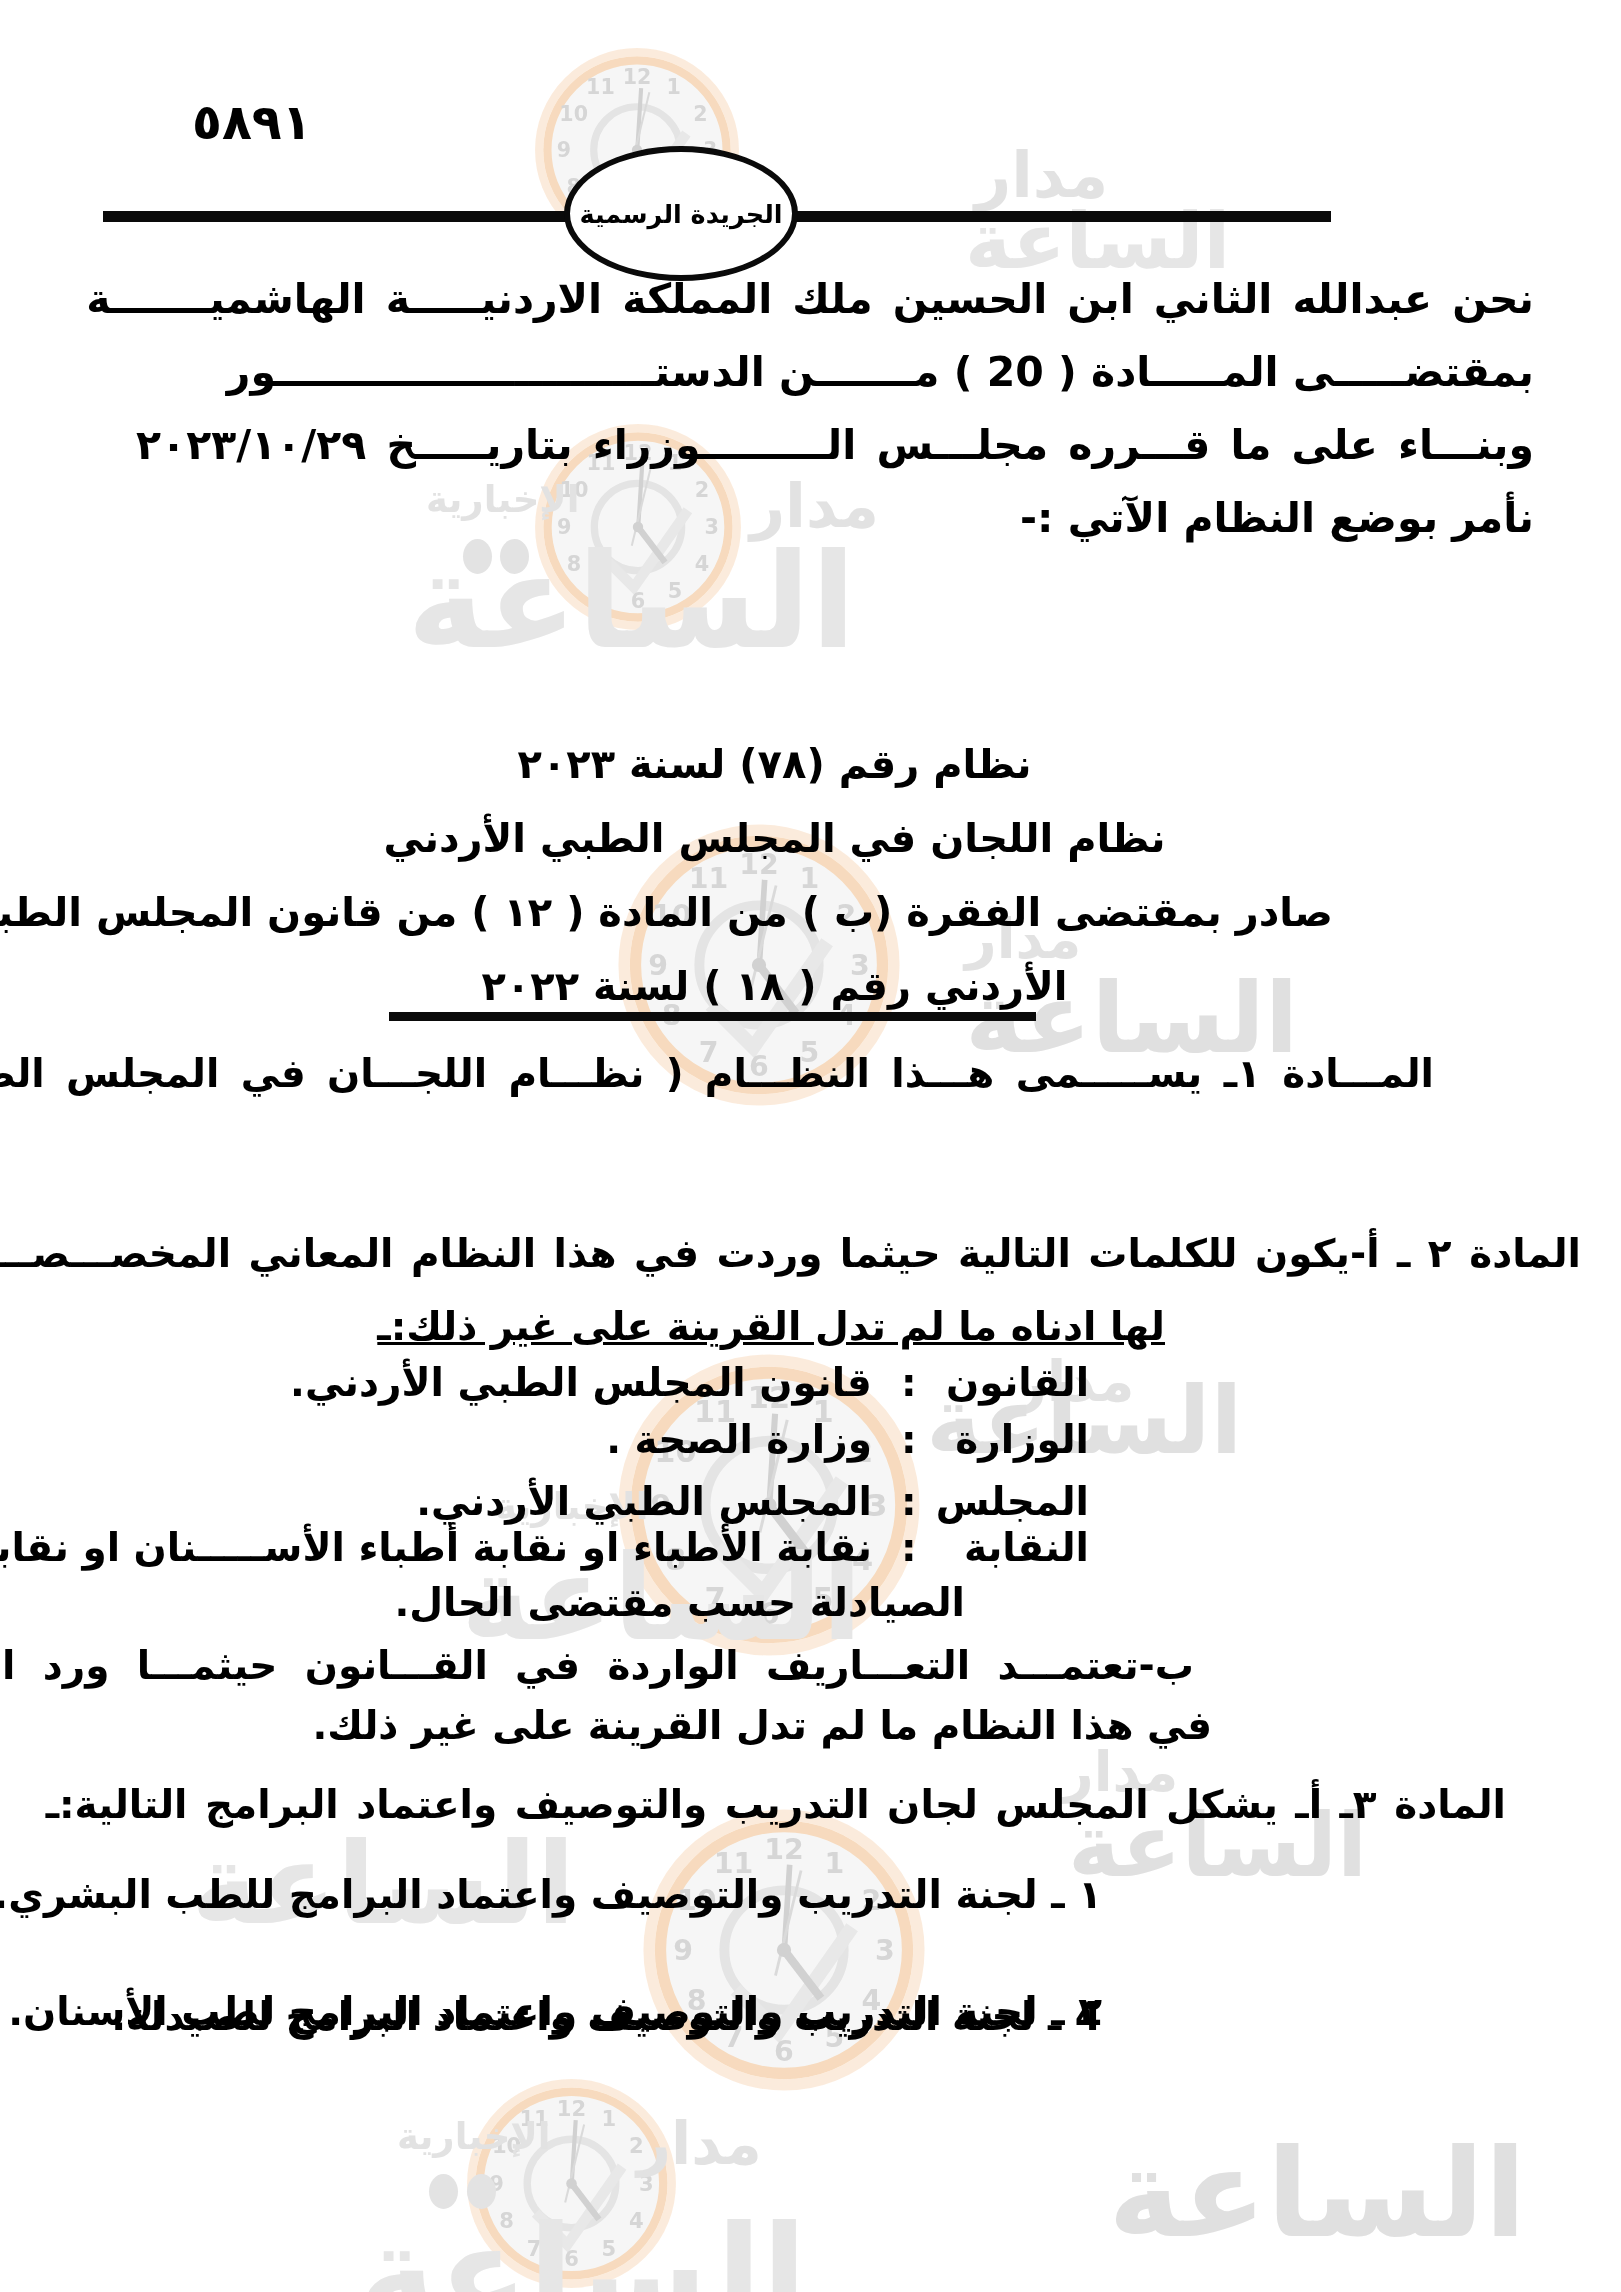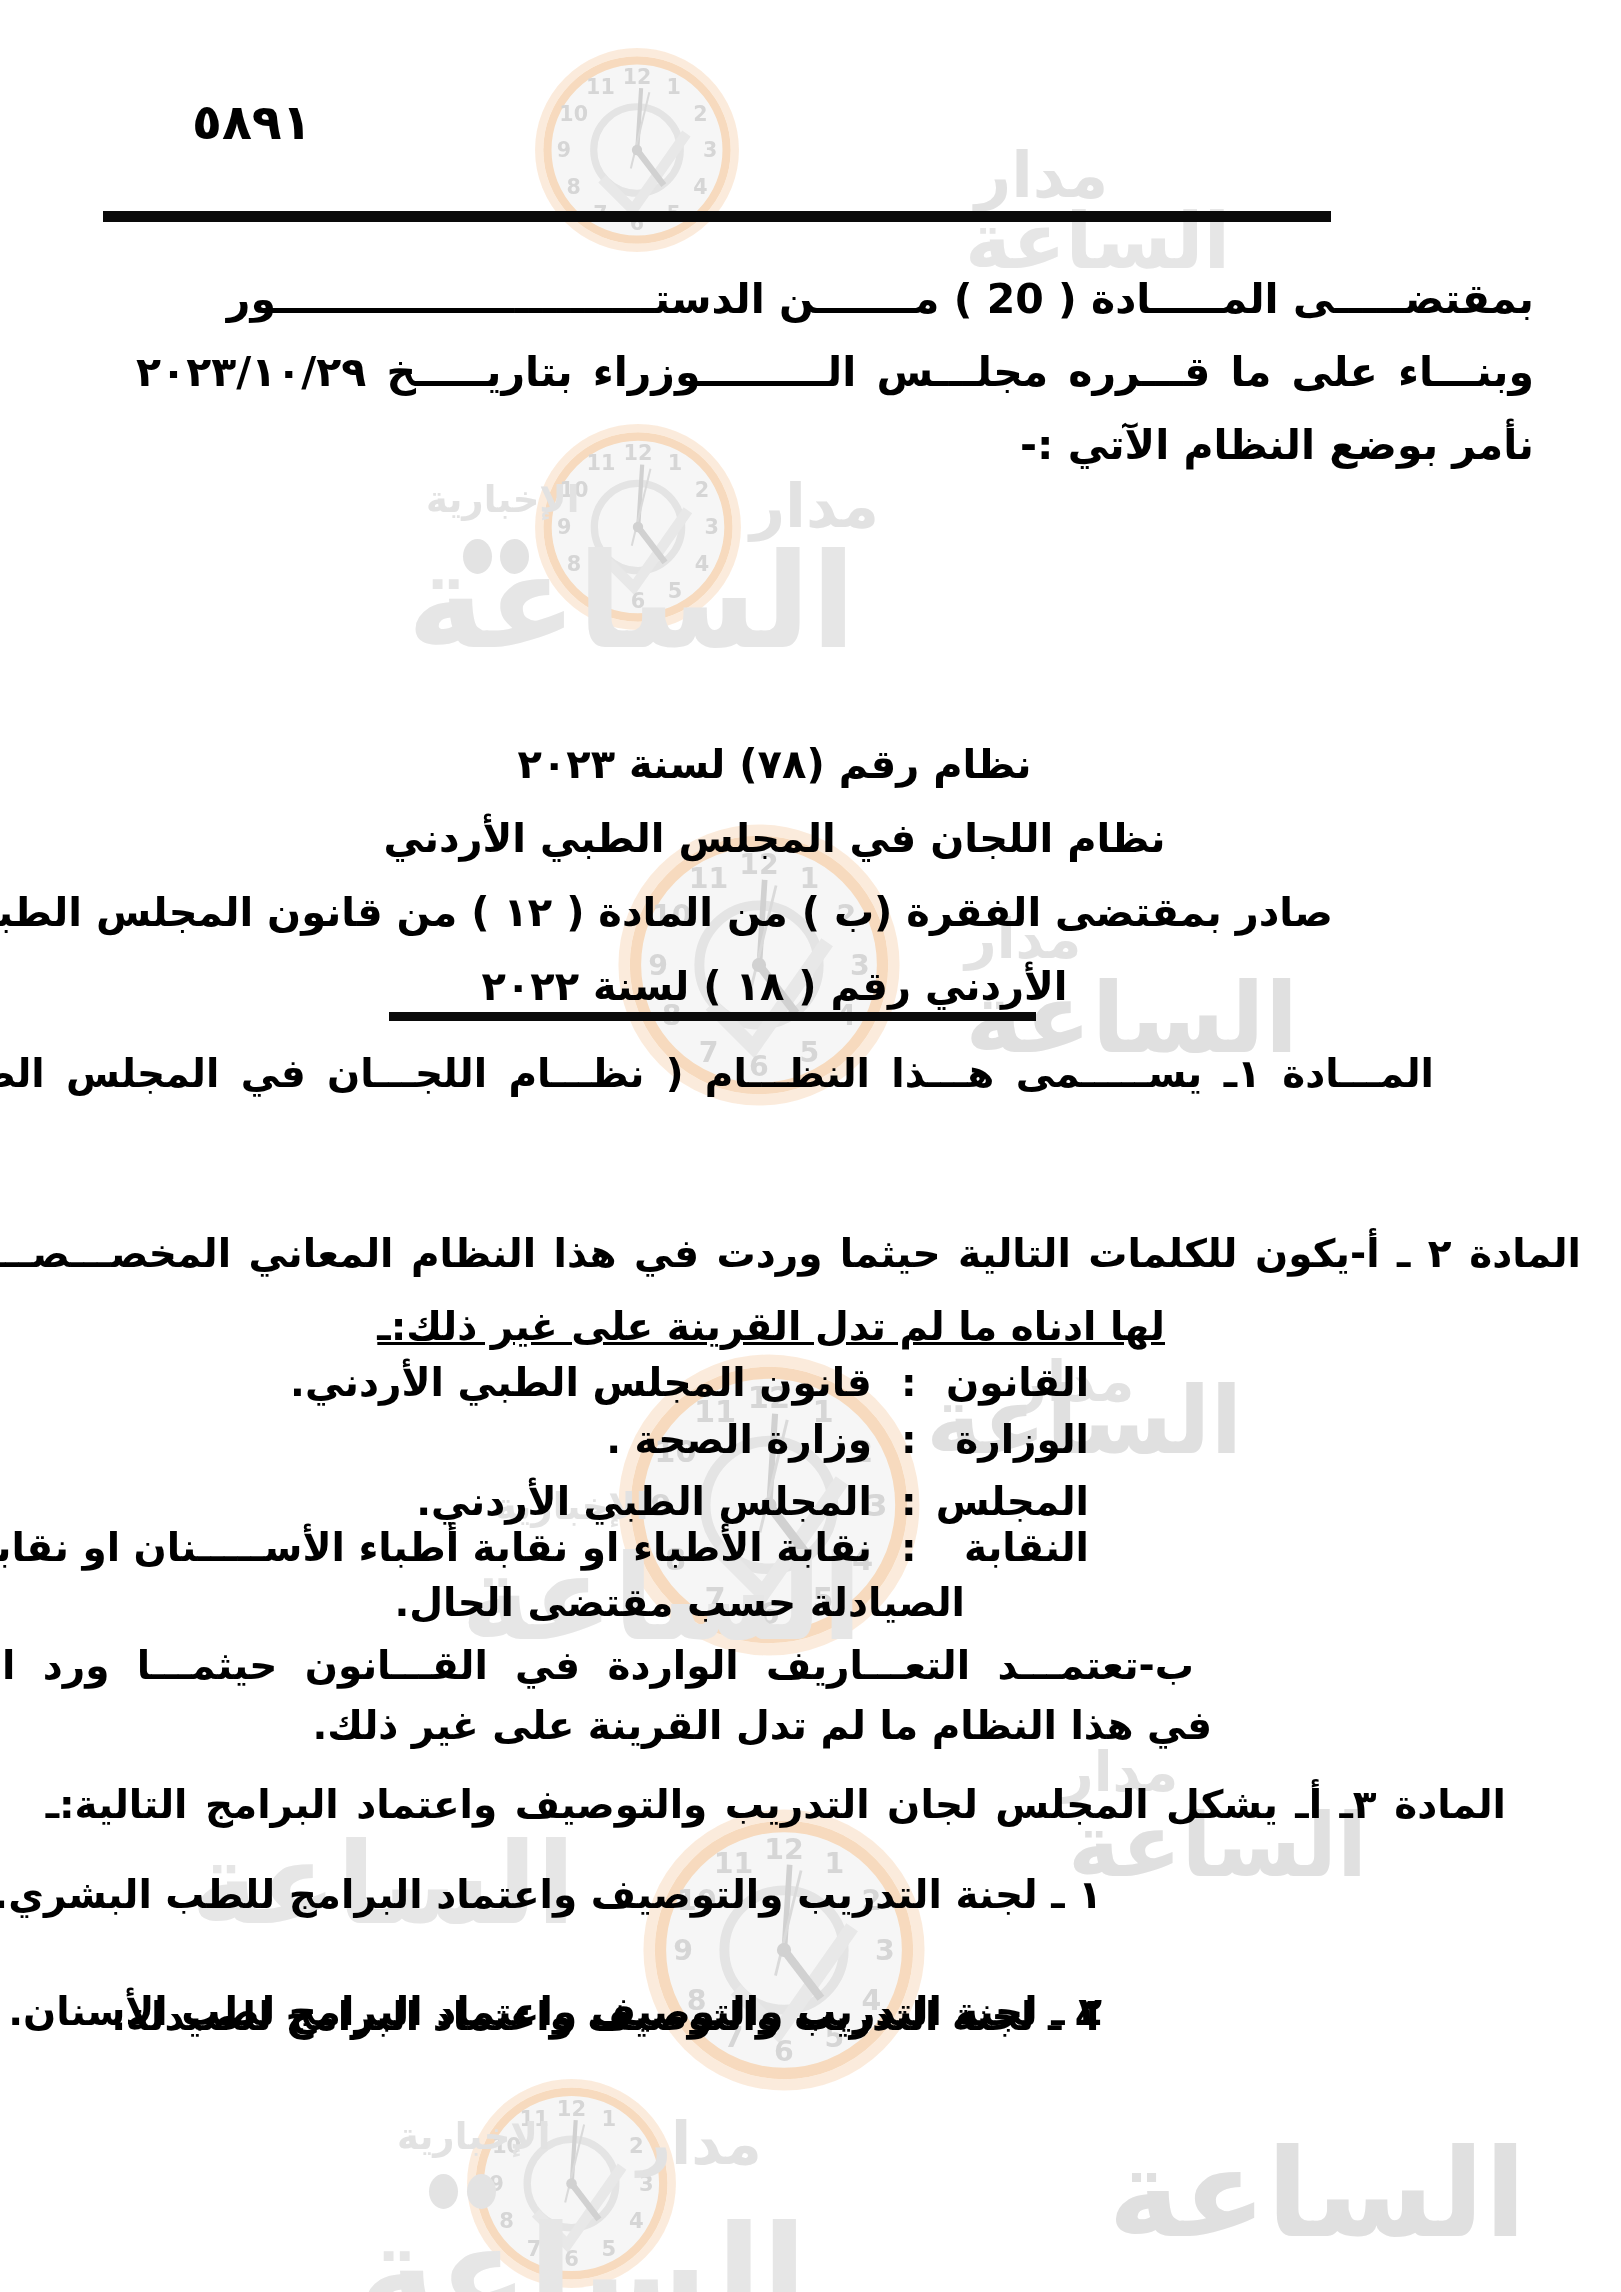--- a/index.html
+++ b/index.html
@@ -204,22 +204,26 @@
 
   <div class="wm" style="left:637px;top:2109px;font-size:59px;">مدار</div>
   <div class="wm" style="left:397px;top:2115px;font-size:37px;">الإخبارية</div>
   <div class="wm-dot" style="left:429px;top:2174px;"></div>
   <div class="wm-dot" style="left:467px;top:2174px;"></div>
   <div class="wm wm-big" style="left:358px;top:2196px;font-size:132px;">الساعة</div>
   <div class="wm wm-mid" style="left:1108px;top:2122px;font-size:123px;">الساعة</div>
 
   <div class="abs page-num" style="z-index:4;">٥٨٩١</div>
   <div class="header-rule"></div>
+  <div class="gazette-oval">
+    <span>الجريدة الرسمية</span>
+  </div>
 
   <div class="abs preamble">
+    <div class="ln pre-ws">نحن عبدالله الثاني ابن الحسين ملك المملكة الاردنيـــــة الهاشميـــــــة</div>
     <div class="ln">بمقتضـــــى المـــــادة ( 20 ) مـــــــن الدستـــــــــــــــــــــــــــور</div>
     <div class="ln pre-ws">وبنـــاء على ما قـــرره مجلـــس الـــــــــوزراء بتاريـــــخ ٢٠٢٣/١٠/٢٩</div>
     <div class="ln">نأمر بوضع النظام الآتي :-</div>
   </div>
 
   <div class="abs title-block">
     <div>نظام رقم (٧٨) لسنة ٢٠٢٣</div>
     <div>نظام اللجان في المجلس الطبي الأردني</div>
     <div>صادر بمقتضى الفقرة (ب ) من المادة ( ١٢ ) من قانون المجلس الطبي</div>
     <div>الأردني رقم ( ١٨ ) لسنة ٢٠٢٢</div>

